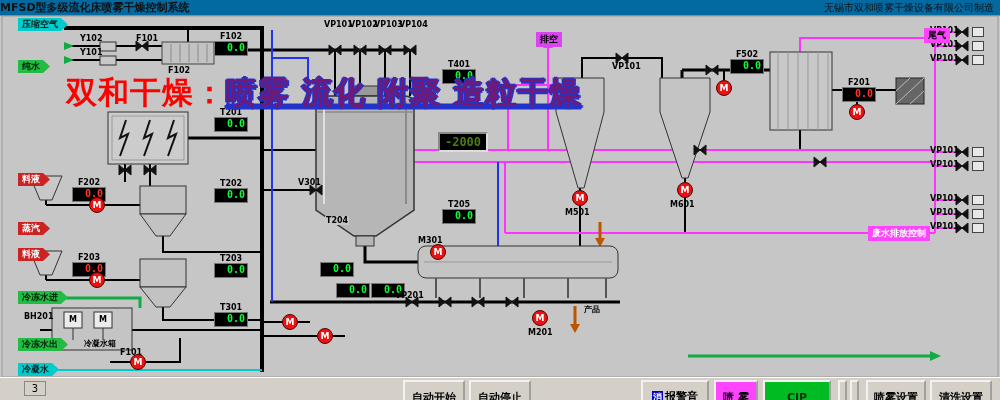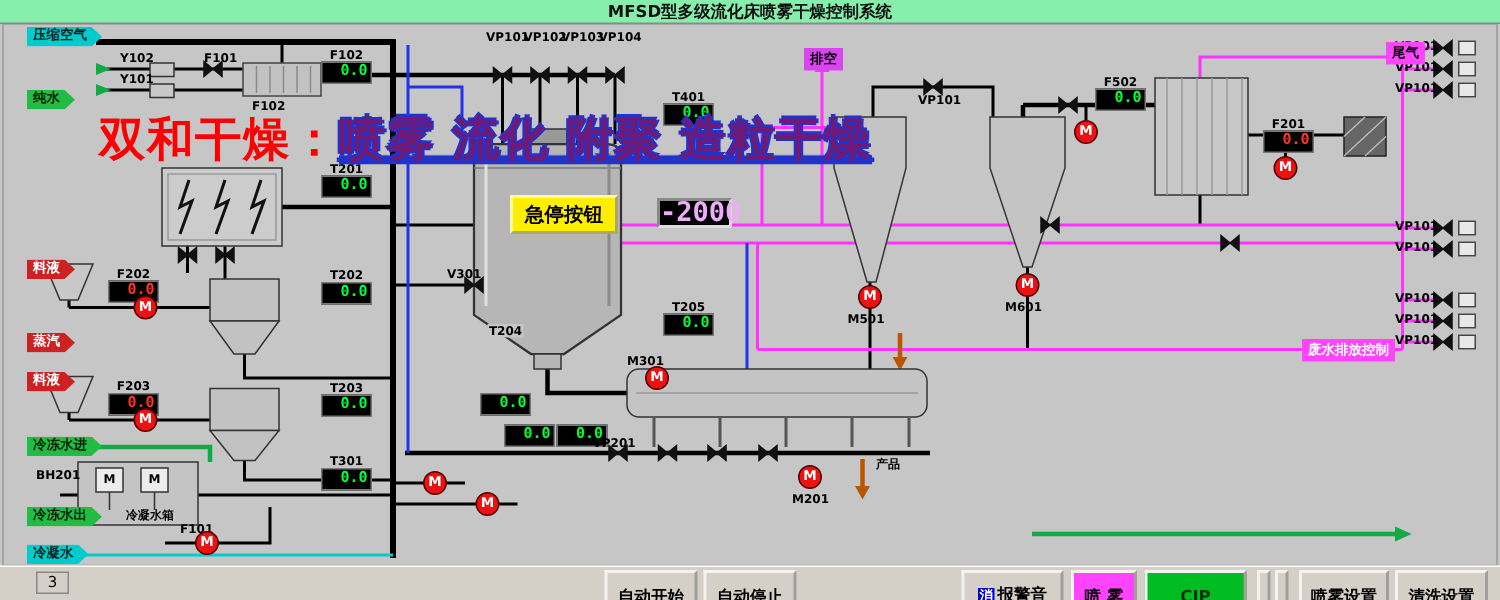--- a/index.html
+++ b/index.html
@@ -1,20 +1,20 @@
 <!DOCTYPE html>
 <html><head>
 <meta charset="utf-8">
 <style>
   html,body{margin:0;padding:0;background:#e8e8e8;}
   .screen{position:relative;width:1000px;height:400px;background:#c6c6c6;overflow:hidden;
           font-family:"DejaVu Sans","Liberation Sans",sans-serif;outline:1px solid #808080;}
   
-  .titlebar{position:absolute;top:0;left:0;width:100%;height:15px;background:#86efac;
-            border-bottom:1px solid #8a8a8a;display:flex;align-items:center;justify-content:center;z-index:30;}
+  .titlebar{position:absolute;top:0;left:0;width:100%;height:15px;background:#0369a1;
+            border-bottom:1px solid #8a8a8a;display:flex;align-items:center;justify-content:flex-start;z-index:30;}
   .title{font-size:11px;font-weight:bold;color:#111;}
   .manufacturer{position:absolute;right:6px;top:1px;font-size:10px;color:#111;}
   
   #pipes{position:absolute;left:0;top:0;z-index:1;}
   #overlay{position:absolute;left:0;top:0;width:1000px;height:400px;z-index:5;}
   
   .instr{position:absolute;display:flex;flex-direction:column;align-items:center;z-index:6;}
   .itag{font-size:8px;font-weight:bold;color:#000;line-height:9px;background:#c6c6c6;padding:0 1px;white-space:nowrap;}
   .lcd{width:34px;height:15px;background:#000;border:1px solid #777;box-sizing:border-box;
        font-family:"DejaVu Sans Mono","Liberation Mono",monospace;font-size:10px;font-weight:bold;
@@ -31,21 +31,21 @@
   
   .watermark{position:absolute;left:66px;top:72px;font-size:31px;font-weight:bold;letter-spacing:1px;
              z-index:20;white-space:nowrap;pointer-events:none;}
   .wm1{color:#ff0000;}
   .wm2{color:#701a75;text-shadow:-1.5px 0 0 #2233cc,1.5px 0 0 #2233cc,0 -1.5px 0 #2233cc,0 1.5px 0 #2233cc;
        text-decoration:underline;text-decoration-color:#2233cc;}
   
   .estop{position:absolute;left:340px;top:130px;width:72px;height:26px;background:#ffee00;
          border:2px outset #fff8a0;font-size:13px;font-weight:bold;color:#000;z-index:10;font-family:inherit;}
   .bigdisplay{position:absolute;left:438px;top:132px;width:50px;height:20px;background:#000;border:2px inset #ddd;
-              color:#f0abfc;font-family:"DejaVu Sans Mono","Liberation Mono",monospace;font-size:18px;font-weight:bold;
+              color:#4d7c0f;font-family:"DejaVu Sans Mono","Liberation Mono",monospace;font-size:12px;font-weight:bold;
               text-align:center;line-height:16px;z-index:10;box-sizing:border-box;}
   
   .bottombar{position:absolute;bottom:0;left:0;width:100%;height:22px;background:#d4d0c8;border-top:1px solid #fff;z-index:30;}
   .counter{position:absolute;left:24px;top:3px;width:22px;height:15px;background:#d4d0c8;border:1px solid #888;
            font-size:10px;text-align:center;line-height:14px;box-sizing:border-box;}
   .statusbar{position:absolute;left:70px;top:2px;width:322px;height:17px;background:#0000a8;border:1px inset #fff;
              color:#00ff33;font-size:11px;font-weight:bold;text-align:center;line-height:15px;box-sizing:border-box;margin-top:20px;}
   .btn{position:absolute;top:2px;height:34px;background:#d4d0c8;border:2px outset #f4f2ee;font-size:11px;
        font-weight:bold;color:#000;padding:0;line-height:13px;font-family:inherit;box-sizing:border-box;}
   .b1{left:403px;width:62px;} .b2{left:469px;width:62px;} .b3{left:641px;width:68px;}
@@ -209,20 +209,21 @@
       <path d="M956 55 L968 65 L968 55 L956 65 Z" fill="#111" stroke="#111"></path>
       <path d="M956 147 L968 157 L968 147 L956 157 Z" fill="#111" stroke="#111"></path>
       <path d="M956 161 L968 171 L968 161 L956 171 Z" fill="#111" stroke="#111"></path>
       <path d="M956 195 L968 205 L968 195 L956 205 Z" fill="#111" stroke="#111"></path>
       <path d="M956 209 L968 219 L968 209 L956 219 Z" fill="#111" stroke="#111"></path>
       <path d="M956 223 L968 233 L968 223 L956 233 Z" fill="#111" stroke="#111"></path>
     </svg>
 
   <div class="titlebar">
     <span class="title">MFSD型多级流化床喷雾干燥控制系统</span>
+    <span class="manufacturer">无锡市双和喷雾干燥设备有限公司制造</span>
   </div>
 
   <div id="overlay">
       <div class="instr" style="position: absolute; left: 214px; top: 32px;">
         <div class="itag">F102</div>
         <div class="lcd grn">0.0</div>
       </div>
       <div class="instr" style="position: absolute; left: 214px; top: 108px;">
         <div class="itag">T201</div>
         <div class="lcd grn">0.0</div>
@@ -331,21 +332,20 @@
       <div class="ibox" style="position: absolute; left: 972px; top: 161px;"></div>
       <div class="ibox" style="position: absolute; left: 972px; top: 195px;"></div>
       <div class="ibox" style="position: absolute; left: 972px; top: 209px;"></div>
       <div class="ibox" style="position: absolute; left: 972px; top: 223px;"></div>
     </div>
 
   <div class="watermark">
     <span class="wm1">双和干燥：</span><span class="wm2">喷雾 流化 附聚 造粒干燥</span>
   </div>
 
-  <button class="estop">急停按钮</button>
   <div class="bigdisplay">-2000</div>
 
   <div class="bottombar">
     <div class="counter">3</div>
     <div class="statusbar">清洗等待状态</div>
     <button class="btn b1">自动开始</button>
     <button class="btn b2">自动停止</button>
     <button class="btn b3"><span class="mute-ico">消</span><span>报警音</span></button>
     <button class="btn b4">喷 雾</button>
     <button class="btn b5">CIP</button>

